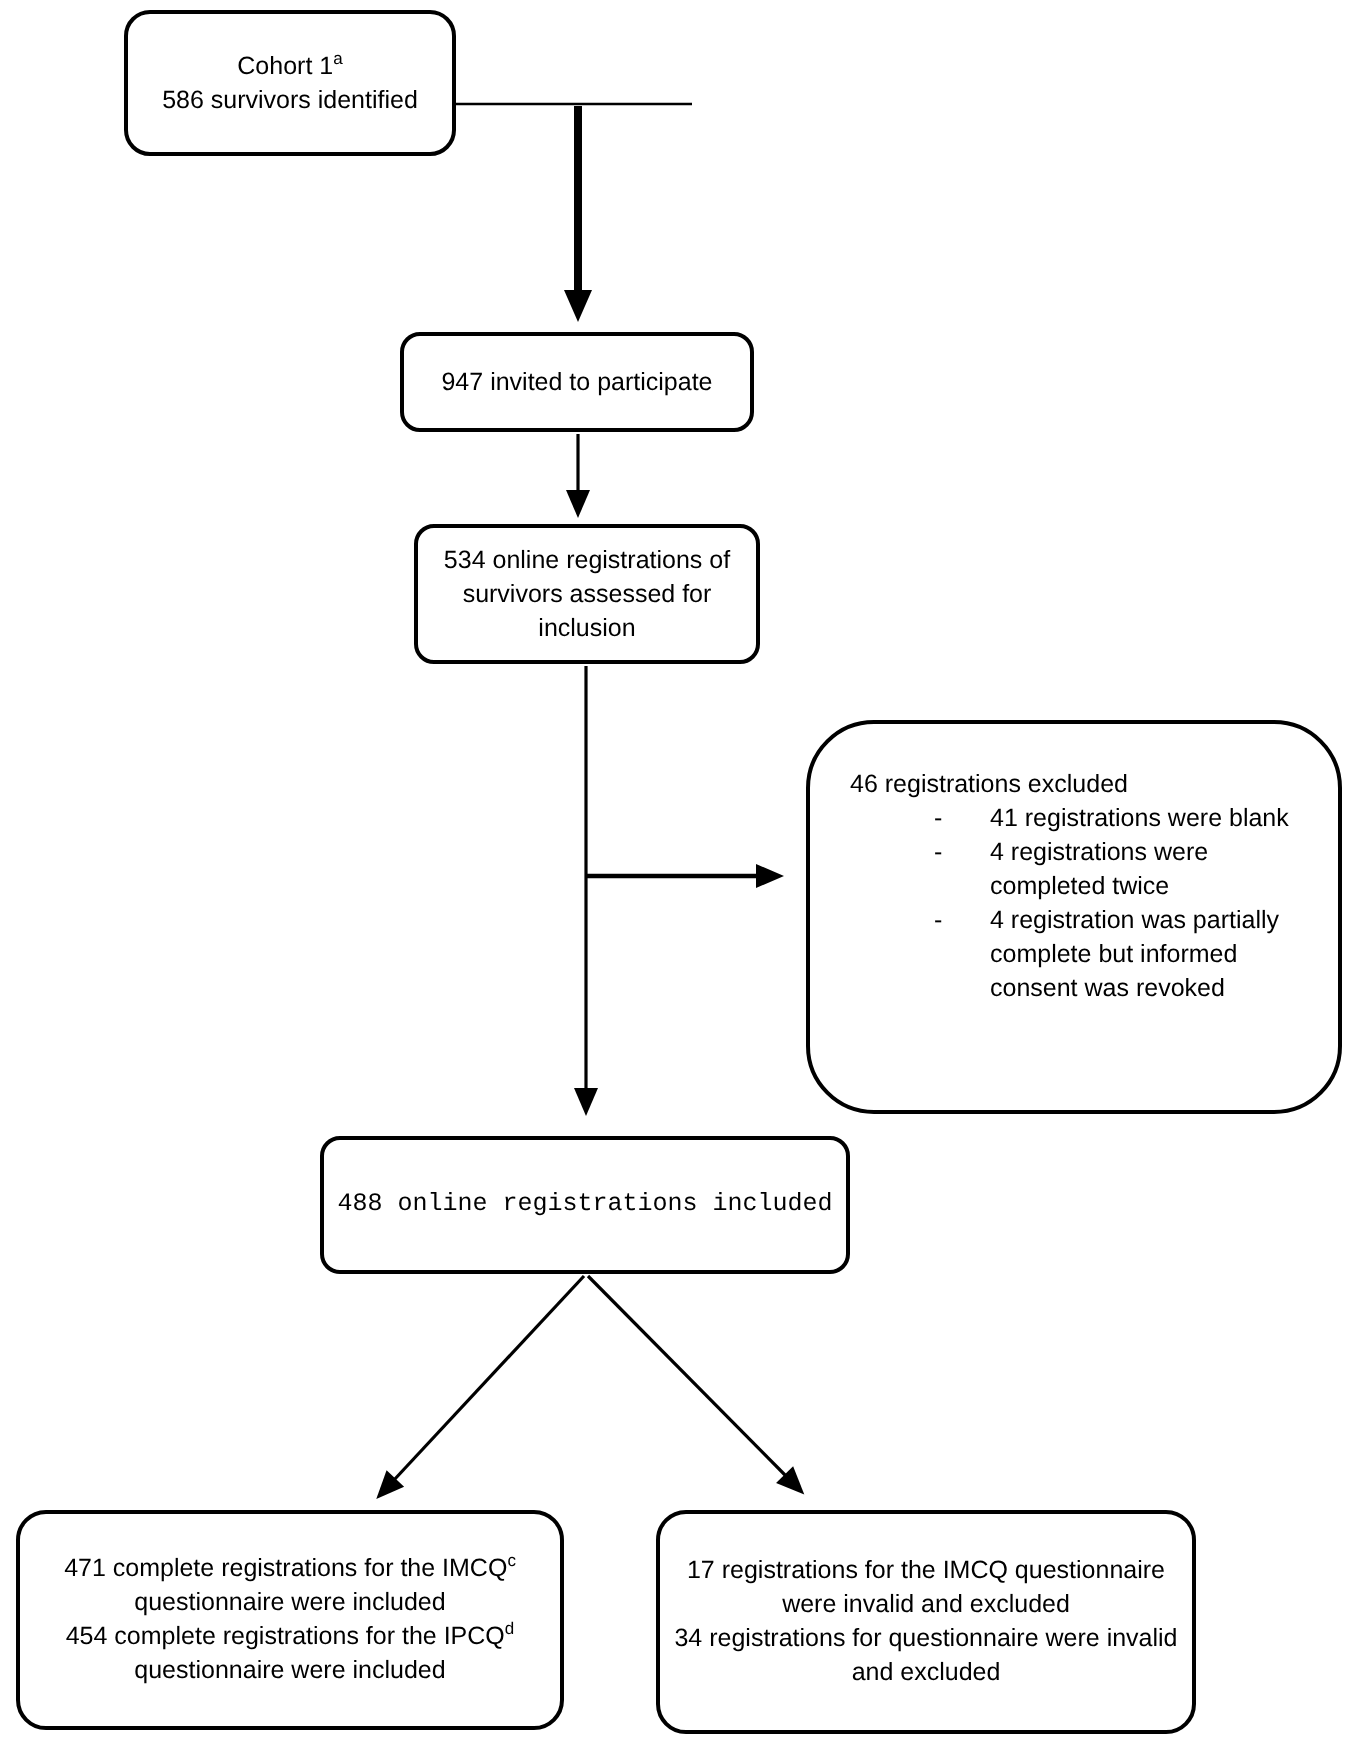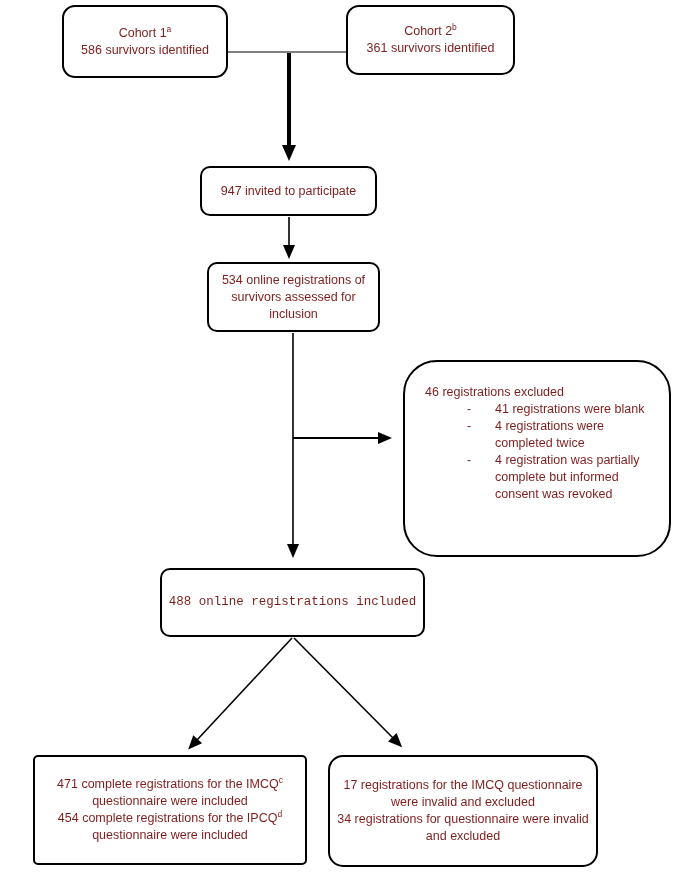--- a/index.html
+++ b/index.html
@@ -3,21 +3,21 @@
 <meta charset="utf-8">
 <style>
   html,body{margin:0;padding:0;background:#ffffff;}
   #canvas{
     position:relative;
     width:680px;height:872px;
     background:#ffffff;
     font-family:"Liberation Sans", sans-serif;
     font-size:12.5px;
     line-height:17px;
-    color:#7f1d1d;
+    color:#000000;
     overflow:hidden;
   }
   .box{
     position:absolute;
     box-sizing:border-box;
     background:#ffffff;
     border:2px solid #000000;
     display:flex;
     flex-direction:column;
     justify-content:center;
@@ -28,21 +28,21 @@
   #cohort1{left:62px;top:5px;width:166px;height:73px;border-radius:13px;}
   #cohort2{left:346px;top:5px;width:169px;height:70px;border-radius:13px;}
   #invited{left:200px;top:166px;width:177px;height:50px;border-radius:10px;}
   #assessed{left:207px;top:262px;width:173px;height:70px;border-radius:10px;padding:16px 8px;}
   #excluded{
     left:403px;top:360px;width:268px;height:197px;border-radius:34px;
     justify-content:flex-start;text-align:left;
     padding:22px 12px 6px 20px;
   }
   #included{left:160px;top:568px;width:265px;height:69px;border-radius:10px;font-family:Liberation Mono, monospace;}
-  #complete{left:8px;top:755px;width:274px;height:110px;border-radius:5px;padding:0 6px;margin-left:25px;}
+  #complete{left:8px;top:755px;width:274px;height:110px;border-radius:15px;padding:0 6px;}
   #invalid{left:328px;top:755px;width:270px;height:112px;border-radius:15px;padding:0 6px;}
   .exc-item{display:flex;margin-left:42px;}
   .exc-dash{flex:none;width:28px;}
   .exc-text{flex:1;padding-right:2px;}
   #arrows{position:absolute;left:0;top:0;width:680px;height:872px;}
 </style>
 </head>
 <body>
 
 <div id="canvas">
@@ -63,24 +63,20 @@
     <line x1="293" y1="438" x2="379" y2="438" stroke="#000000" stroke-width="2.2" marker-end="url(#ah)"></line>
     <line x1="292" y1="638" x2="197" y2="740" stroke="#000000" stroke-width="1.6" marker-end="url(#ah)"></line>
     <line x1="294" y1="638" x2="393" y2="738" stroke="#000000" stroke-width="1.6" marker-end="url(#ah)"></line>
   </svg>
 
   <div id="cohort1" class="box">
     <div class="line"><span>Cohort 1</span><sup>a</sup></div>
     <div class="line">586 survivors identified</div>
   </div>
 
-  <div id="cohort2" class="box">
-    <div class="line"><span>Cohort 2</span><sup>b</sup></div>
-    <div class="line">361 survivors identified</div>
-  </div>
 
   <div id="invited" class="box">
     <div class="line">947 invited to participate</div>
   </div>
 
   <div id="assessed" class="box">
     <div class="line">534 online registrations of survivors assessed for inclusion</div>
   </div>
 
   <div id="excluded" class="box">

